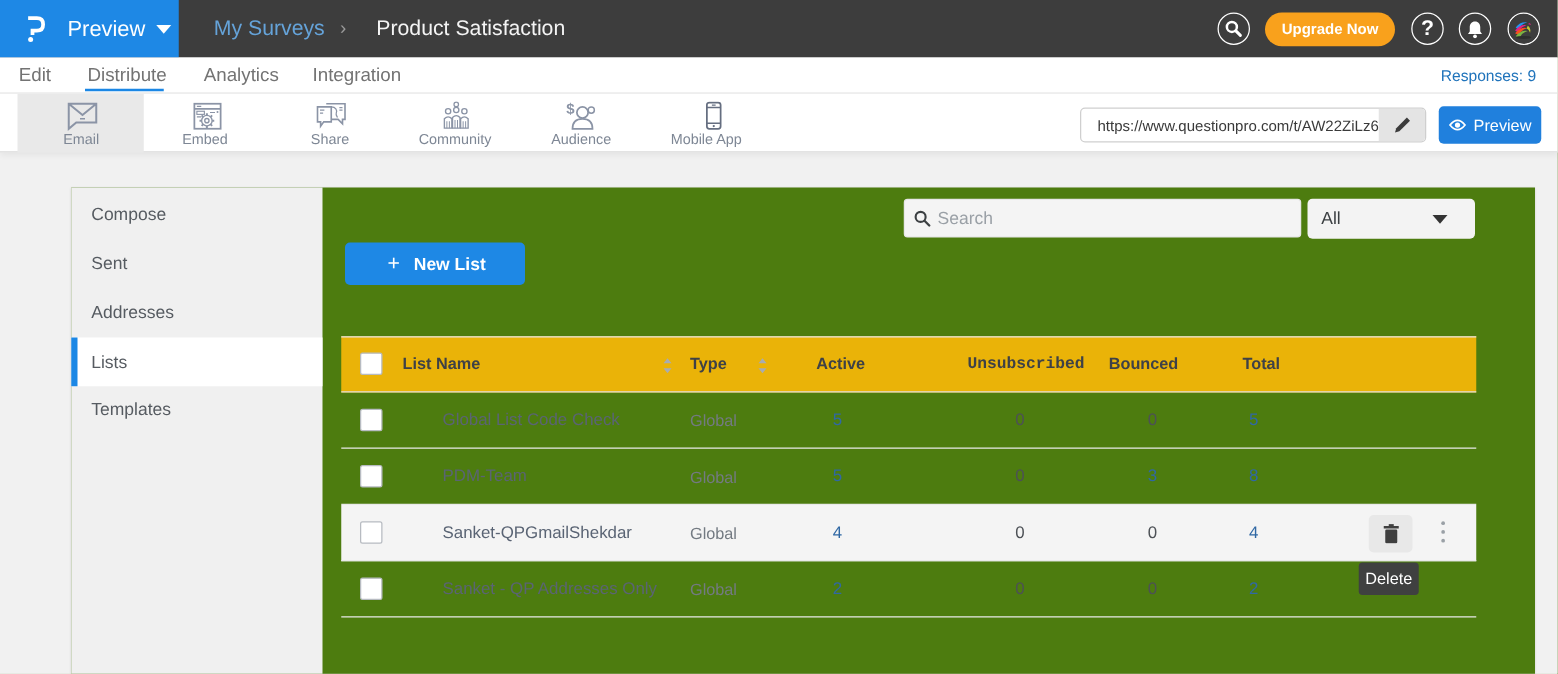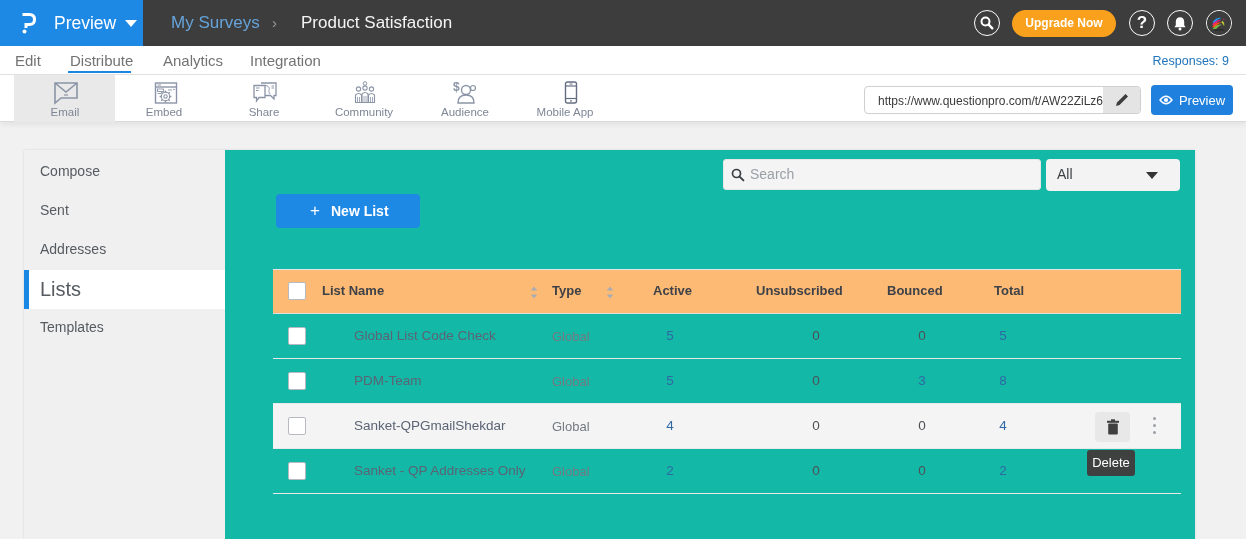--- a/index.html
+++ b/index.html
@@ -36,42 +36,42 @@
   .tlabel { position:absolute; top:31px; width:100px; text-align:center; color:#7e8795; font-size:11.5px; }
   #urlbox { position:absolute; left:864px; top:11px; width:277px; height:28px; background:#fff;
     border:1px solid #cfcfcf; border-radius:4px; overflow:hidden; }
   #urltext { position:absolute; left:13px; top:7px; font-size:12px; color:#3a3a3a; white-space:nowrap; }
   #pencilseg { position:absolute; right:0; top:0; width:37px; height:26px; background:#e4e4e4;
     display:flex; align-items:center; justify-content:center; }
   #preview { position:absolute; left:1151px; top:10px; width:82px; height:30px; background:#2080dd;
     border-radius:4px; color:#fff; font-size:13px; display:flex; align-items:center; justify-content:center; }
 
   
-  #card { position:absolute; left:24px; top:150px; width:1171px; height:389px; background:#14b8a6;
+  #card { position:absolute; left:57px; top:150px; width:1171px; height:389px; background:#4d7c0f;
     box-shadow:0 0 2px rgba(0,0,0,0.12); }
   #sidebar { position:absolute; left:0; top:0; width:201px; height:389px; background:#f0f0f0; }
   .sitem { position:absolute; left:0; width:201px; height:39px; line-height:39px; padding-left:16px;
     color:#565b61; font-size:14px; }
   #active-item { position:absolute; left:0; top:120px; width:201px; height:39px; background:#fff;
     border-left:5px solid #1b87e5; }
 
   
   #searchbox { position:absolute; left:723px; top:159px; width:318px; height:31px; background:#f4f4f4;
     border:1px solid #e7e7e7; border-radius:3px; }
   #searchph { position:absolute; left:750px; top:166px; color:#9aa0a6; font-size:14px; }
   #alldd { position:absolute; left:1046px; top:159px; width:134px; height:32px; background:#f3f3f3;
     border-radius:4px; }
   #alltext { position:absolute; left:1057px; top:166px; color:#3c4043; font-size:14px; }
   #ddcaret { position:absolute; left:1146px; top:172px; width:0; height:0;
     border-left:6px solid transparent; border-right:6px solid transparent; border-top:7px solid #333; }
   #newlist { position:absolute; left:276px; top:194px; width:144px; height:34px; background:#1e88e5;
     border-radius:4px; color:#fff; }
 
   
-  #thead { position:absolute; left:273px; top:269px; width:908px; height:45px; background:#fdba74;
+  #thead { position:absolute; left:273px; top:269px; width:908px; height:45px; background:#eab308;
     border-top:1px solid #e6e6e6; border-bottom:1px solid #e0e0e0; }
   .th { position:absolute; top:286px; font-weight:bold; font-size:13px; color:#3e4147; }
   .cbx { position:absolute; width:18px; height:18px; background:#fff; border:1px solid #b7bbc1;
     border-radius:2px; }
   .row { position:absolute; left:273px; width:908px; height:45px; border-bottom:1px solid #e9e9e9; }
   .name { position:absolute; left:49px; top:14px; font-size:13.5px; color:#5a6474;margin-left:32px; }
   .glob { position:absolute; left:279px; top:15px; font-size:13px; color:#737a82; }
   .num { position:absolute; top:14px; font-size:13.5px; width:40px; text-align:center; }
   .blue { color:#3068a4; }
   .gray { color:#4d5156; }
@@ -235,21 +235,21 @@
 </div>
 
 <div id="card">
   <div id="sidebar">
     <div class="sitem" style="top:2px">Compose</div>
     <div class="sitem" style="top:41px">Sent</div>
     <div class="sitem" style="top:80px">Addresses</div>
     <div class="sitem" style="top:158px">Templates</div>
   </div>
   <div id="active-item">
-      <div style="line-height:39px; padding-left:11px; color:#565b61; font-size:20px;">Lists</div>
+      <div style="line-height:39px; padding-left:11px; color:#565b61; font-size:14px;">Lists</div>
     </div>
 </div>
 
 <div id="searchbox"></div>
 <svg class="abs" style="left:731px; top:168px;" width="14" height="14" viewBox="0 0 14 14">
   <circle cx="5.5" cy="5.5" r="4" fill="none" stroke="#3c4043" stroke-width="1.7"></circle>
   <line x1="8.6" y1="8.6" x2="12.4" y2="12.4" stroke="#3c4043" stroke-width="1.9" stroke-linecap="round"></line>
 </svg>
 <div id="searchph">Search</div>
 <div id="alldd"></div>
@@ -267,21 +267,21 @@
   <svg class="sort" style="left:257px; top:16px;" width="8" height="13" viewBox="0 0 8 13">
     <path d="M4 0.5 L7.2 4.5 H0.8 Z" fill="#a8acb2"></path>
       <path d="M4 12.5 L0.8 8.5 H7.2 Z" fill="#a8acb2"></path>
   </svg>
   <div class="th" style="left:279px; top:13px;">Type</div>
   <svg class="sort" style="left:333px; top:16px;" width="8" height="13" viewBox="0 0 8 13">
     <path d="M4 0.5 L7.2 4.5 H0.8 Z" fill="#a8acb2"></path>
       <path d="M4 12.5 L0.8 8.5 H7.2 Z" fill="#a8acb2"></path>
   </svg>
   <div class="th" style="left:380px; top:13px;">Active</div>
-  <div class="th" style="left:483px; top:13px;">Unsubscribed</div>
+  <div class="th" style="left:501px; top:13px;font-family:Liberation Mono, monospace;">Unsubscribed</div>
   <div class="th" style="left:614px; top:13px;">Bounced</div>
   <div class="th" style="left:721px; top:13px;">Total</div>
 </div>
 
 <div class="row" style="top:314px;">
   <div class="cbx" style="left:15px; top:13px;"></div>
   <div class="name">Global List Code Check</div>
   <div class="glob">Global</div>
   <div class="num blue" style="left:377px;">5</div>
   <div class="num gray" style="left:523px;">0</div>

